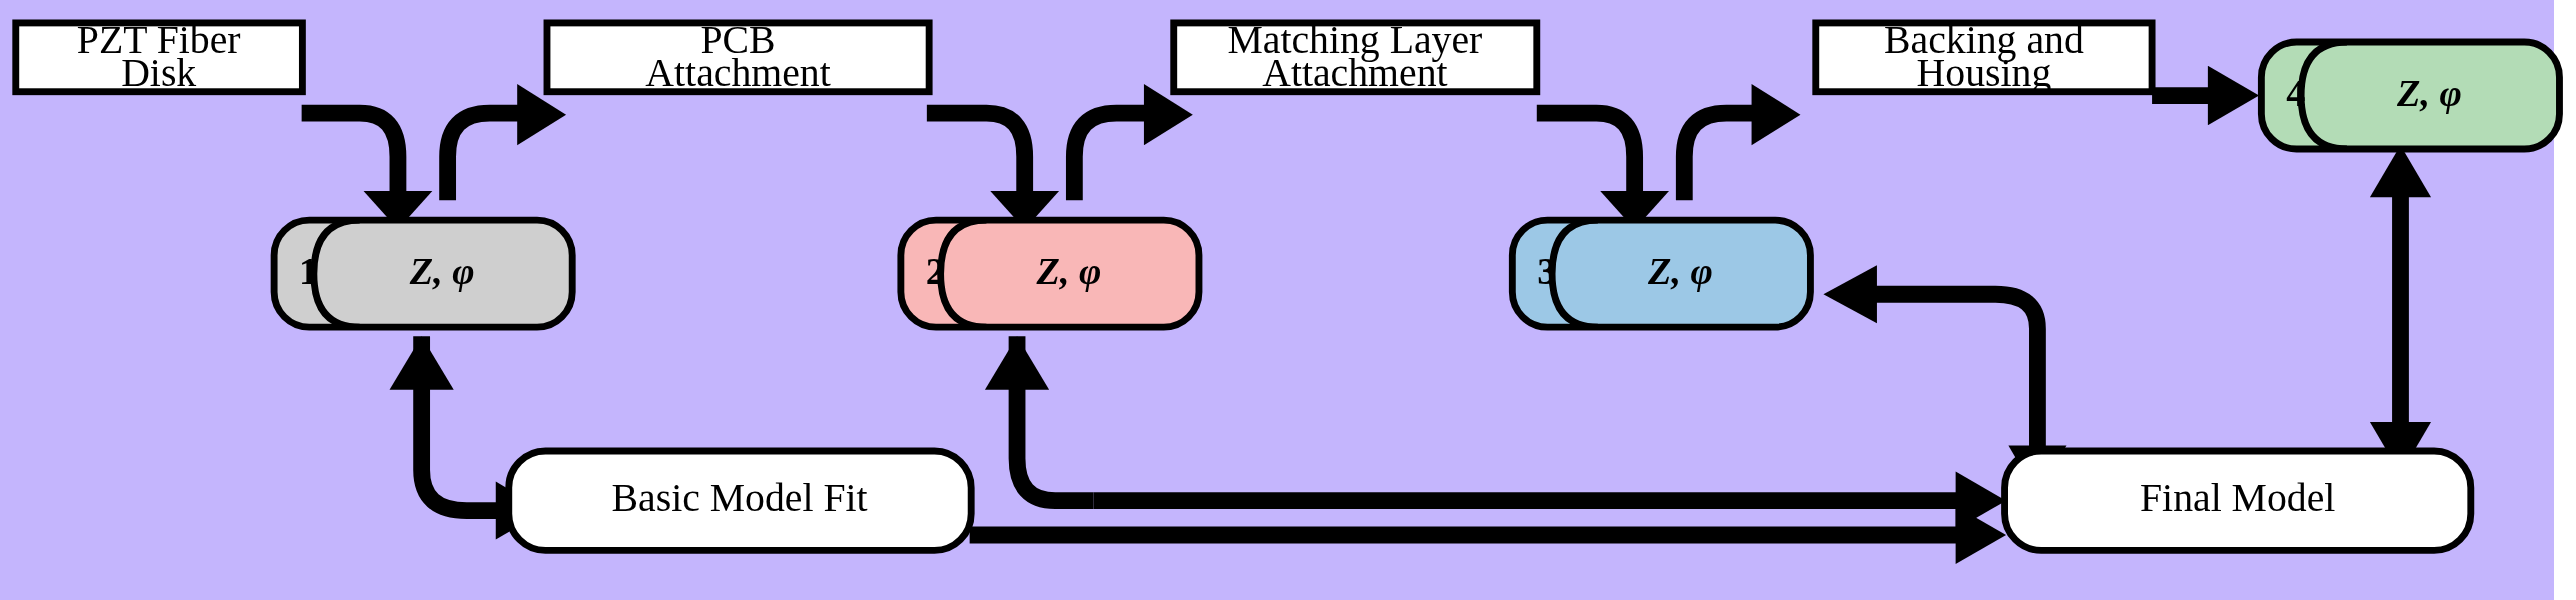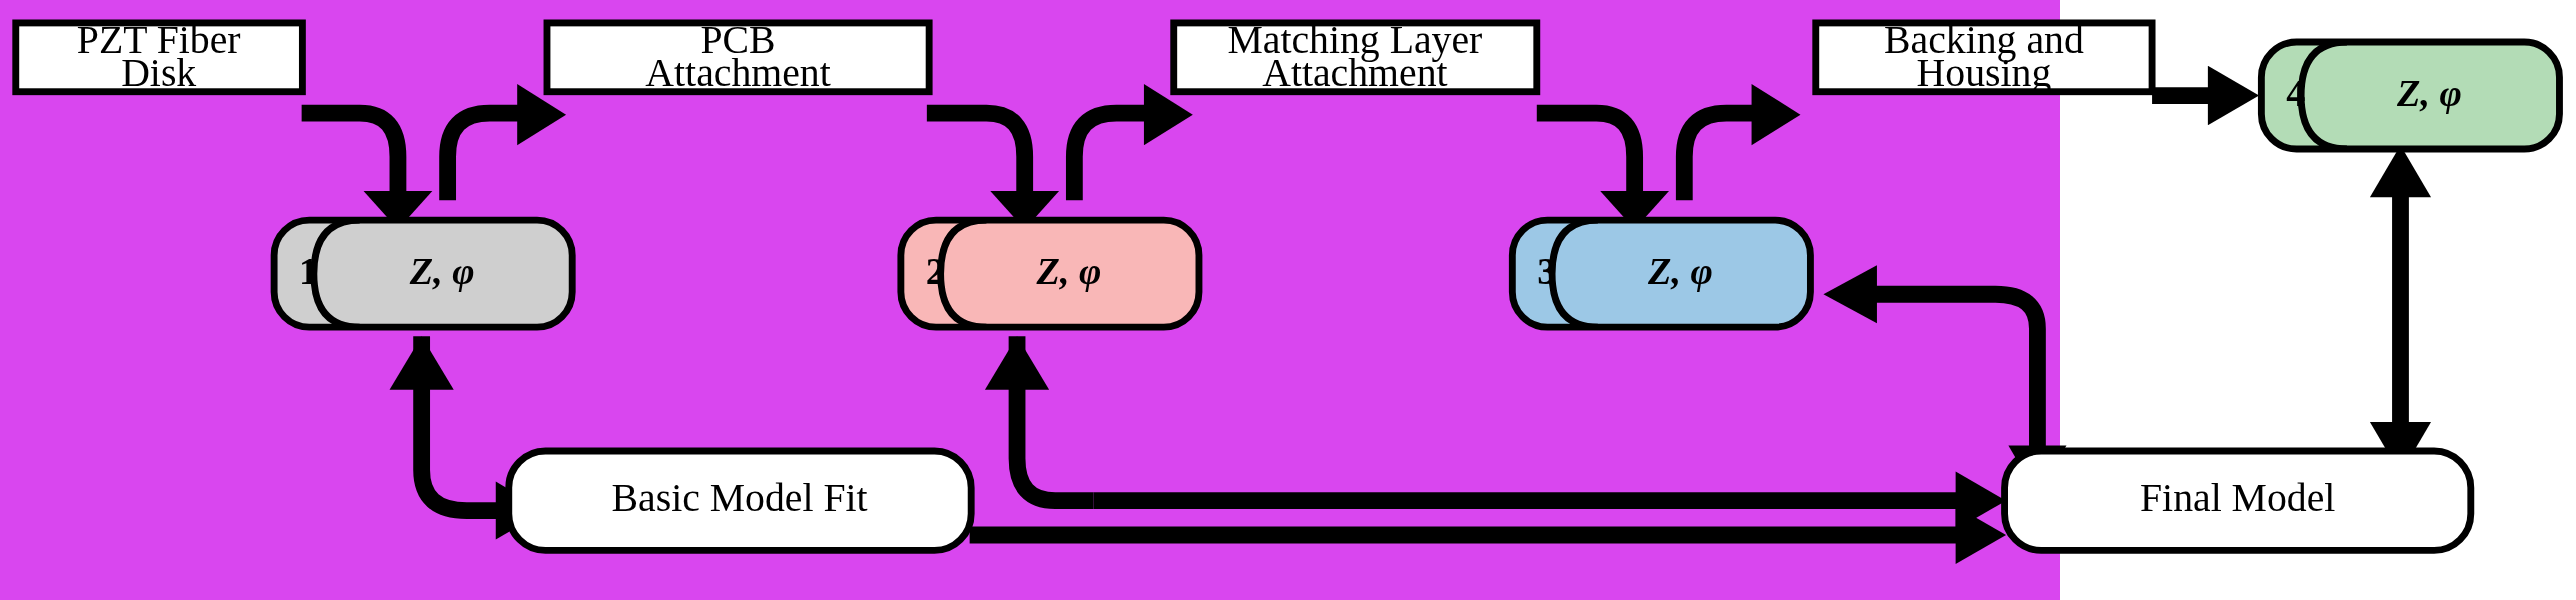--- a/index.html
+++ b/index.html
@@ -8,23 +8,23 @@
     background: #ffffff;
   }
   body {
     width: 2576px;
     height: 600px;
     font-family: "Liberation Serif", "DejaVu Serif", serif;
     overflow: hidden;
   }
   #diagram-root {
     position: relative;
-    width: 2060px;
+    width: 2554px;
     height: 600px;
-    background: #d946ef;
+    background: #c4b5fd;
   }
   svg.flow {
     display: block;
     width: 2576px;
     height: 600px;
   }
   .proc-rect {
     fill: #ffffff;
     stroke: #000000;
     stroke-width: 9;

